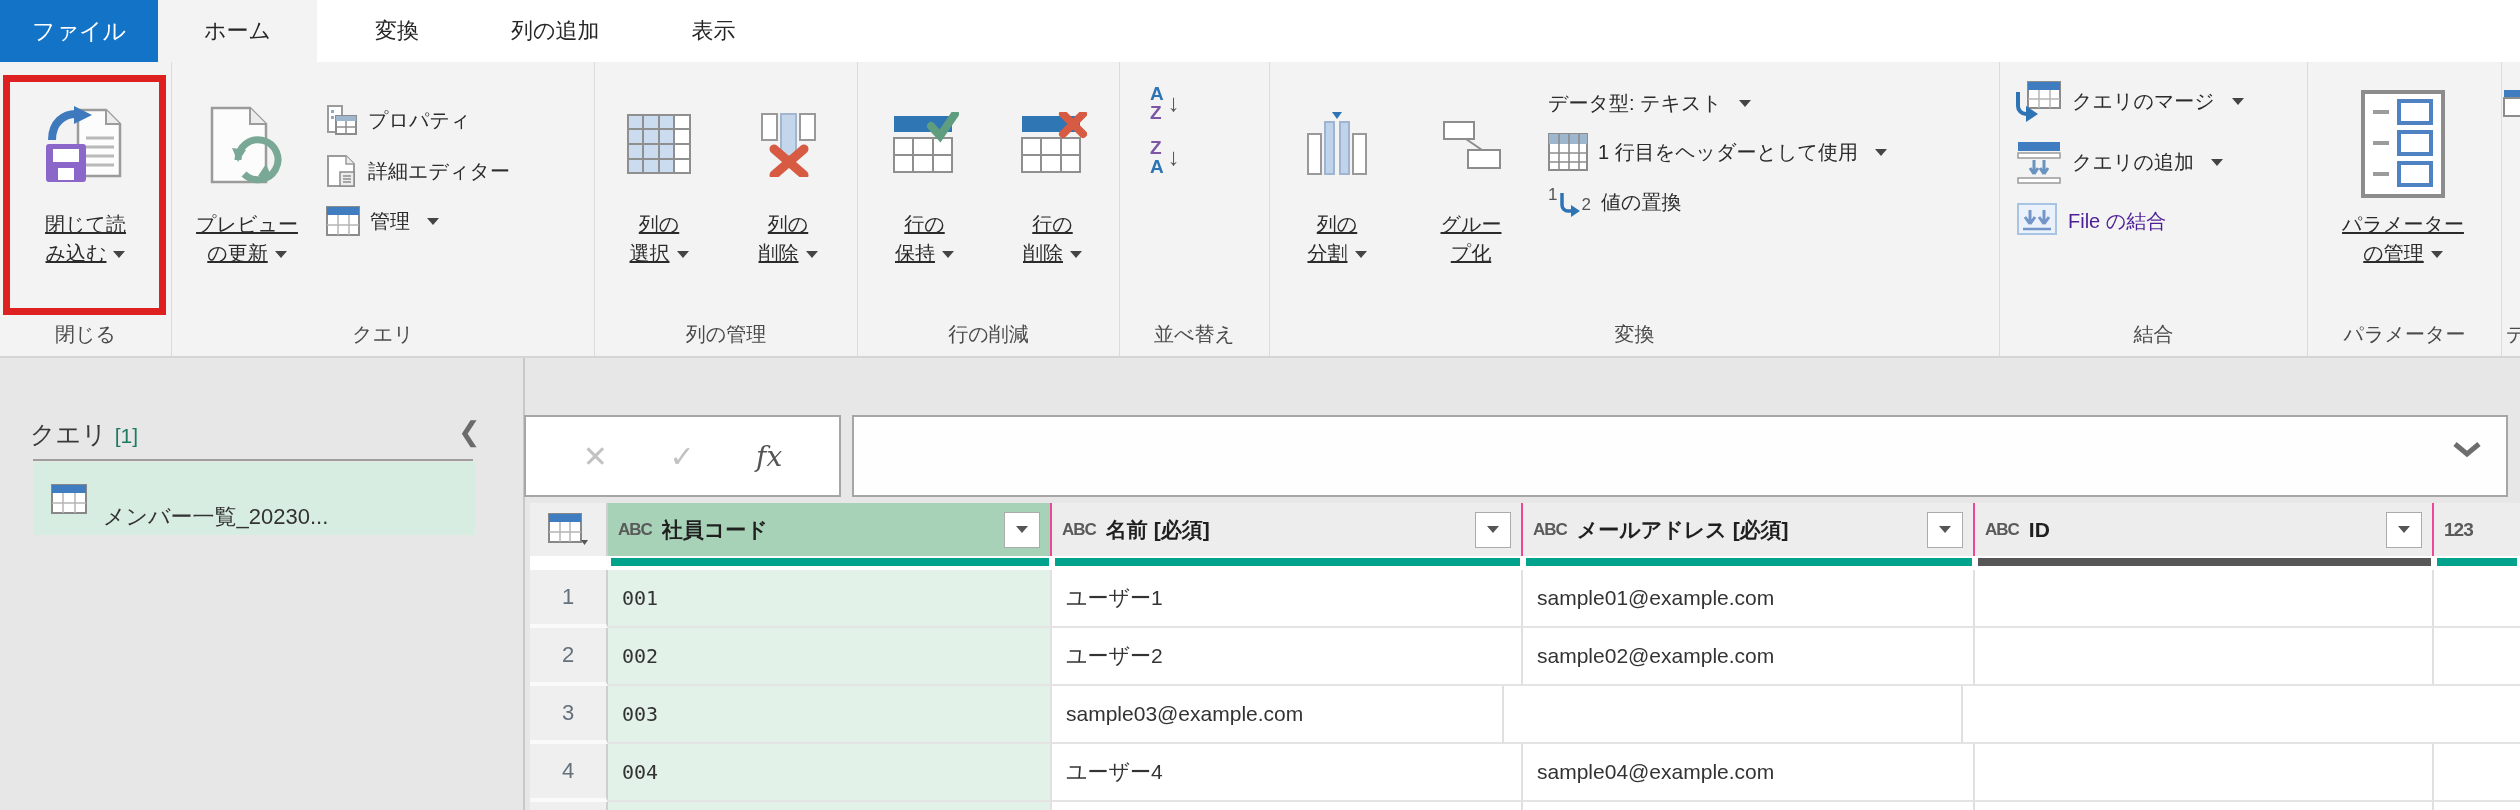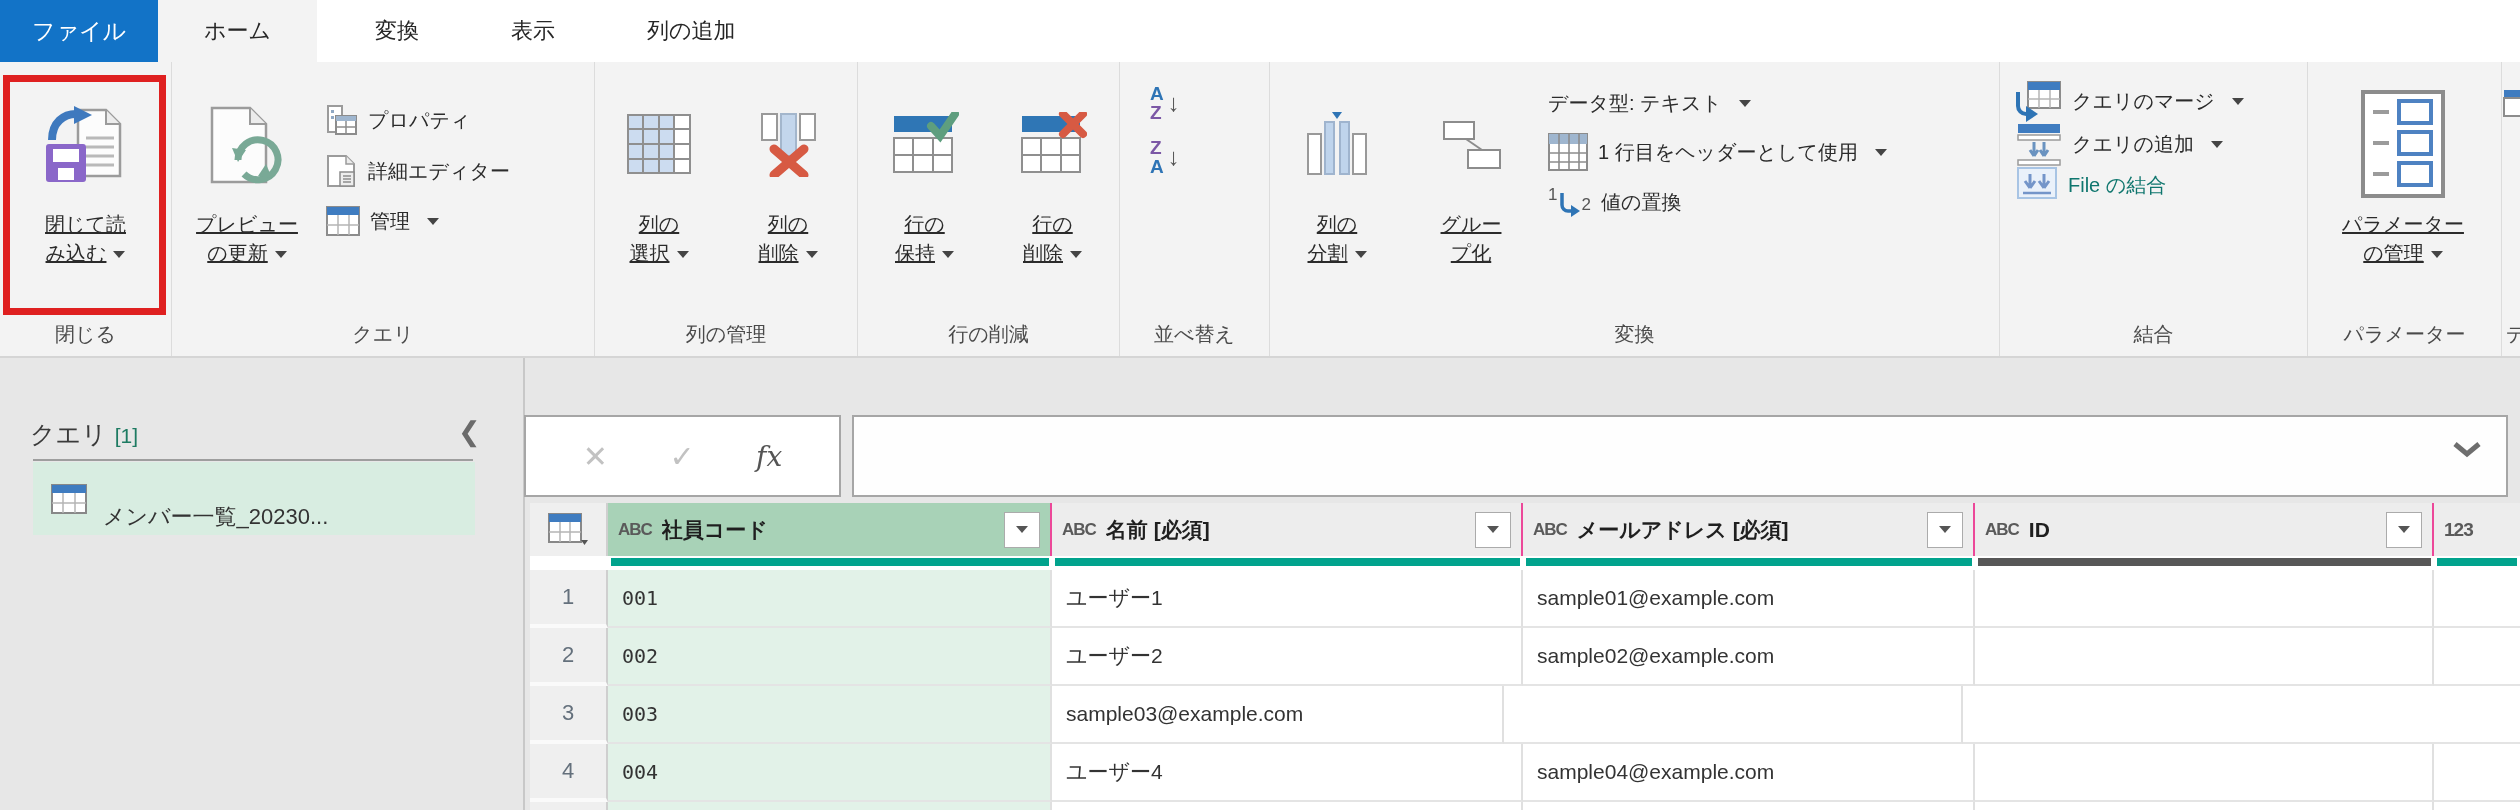--- a/index.html
+++ b/index.html
@@ -16,21 +16,21 @@
   
   .ribbon { position:absolute; left:0; top:62px; width:2520px; height:296px; background:#F3F3F3; border-bottom:2px solid #D5D5D5; display:flex; }
   .grp { position:relative; height:100%; border-right:1px solid #DCDCDC; padding-top:12px; }
   .grp-label { position:absolute; bottom:8px; left:0; right:0; text-align:center; font-size:20px; color:#4A4A4A; white-space:nowrap; }
   .bigbtn { display:flex; flex-direction:column; align-items:center; padding-top:4px; cursor:default; }
   .bigbtn .icon-area { height:132px; display:flex; align-items:center; justify-content:center; }
   .lbl { font-size:20px; line-height:29px; color:#2B2B2B; text-align:center; white-space:nowrap;text-decoration:underline; }
   .caret { display:inline-block; width:0; height:0; border-left:6px solid transparent; border-right:6px solid transparent; border-top:7px solid #444; margin-left:7px; vertical-align:middle; }
   .smallrow { display:flex; align-items:center; gap:10px; font-size:20px; color:#2B2B2B; white-space:nowrap; cursor:default; }
   .redbox { position:absolute; left:3px; top:13px; width:163px; height:240px; border:7px solid #DF2020; z-index:6; pointer-events:none; }
-  .disabled { color:#0f766e; }
+  .disabled { color:#4c1d95; }
 
   
   .sortbtn { display:flex; align-items:center; gap:4px; cursor:default; }
   .sortletters { display:flex; flex-direction:column; font-weight:bold; font-size:19px; line-height:19px; }
   .lA { color:#2E74B5; } .lZ { color:#7B57A5; }
   .sortarrow { font-size:24px; color:#555; }
 
   
   .content { position:absolute; left:0; top:358px; width:2520px; height:452px; background:#E7E7E7; }
   .side-divider { position:absolute; left:523px; top:358px; width:2px; height:452px; background:#C8C8C8; }
@@ -82,24 +82,24 @@
     <div class="file-tab">
         <span>ファイル</span>
       </div>
     <div class="tab sel">
         <span>ホーム</span>
       </div>
     <div class="tab" style="margin-left:12px;">
         <span>変換</span>
       </div>
     <div class="tab">
+        <span>列の追加</span>
+      </div>
+    <div class="tab">
         <span>表示</span>
-      </div>
-    <div class="tab">
-        <span>列の追加</span>
       </div>
   </div>
 
   <div class="ribbon">
 
     <div class="grp" style="width:172px;">
       <div class="redbox"></div>
       <div class="bigbtn">
         <div class="icon-area">
           <svg width="84" height="80" viewBox="0 0 84 80">
@@ -325,21 +325,21 @@
                 <path d="M13 14 l9 6 -9 6 z" fill="#2E74B5"></path>
               </svg>
             <span style="margin-top:10px;">2</span>
           </span>
           <span>値の置換</span>
         </div>
       </div>
       <div class="grp-label">変換</div>
     </div>
 
-    <div class="grp" style="width:308px; padding-left:16px; padding-top:18px; display:flex; flex-direction:column; gap:0;">
+    <div class="grp" style="width:308px; padding-left:16px; padding-top:18px; display:flex; flex-direction:column; gap:18px;">
       <div class="smallrow">
         <svg width="46" height="42" viewBox="0 0 46 42">
           <rect x="12" y="2" width="32" height="26" fill="#fff" stroke="#8C8C8C" stroke-width="2"></rect>
           <rect x="12" y="2" width="32" height="8" fill="#3F7CC0"></rect>
           <g stroke="#B5B5B5" stroke-width="1.5">
               <line x1="23" y1="10" x2="23" y2="28"></line>
               <line x1="34" y1="10" x2="34" y2="28"></line>
               <line x1="12" y1="19" x2="44" y2="19"></line>
             </g>
           <path d="M2 12 v14 a8 8 0 0 0 8 8 h2" fill="none" stroke="#2E74B5" stroke-width="4"></path>

